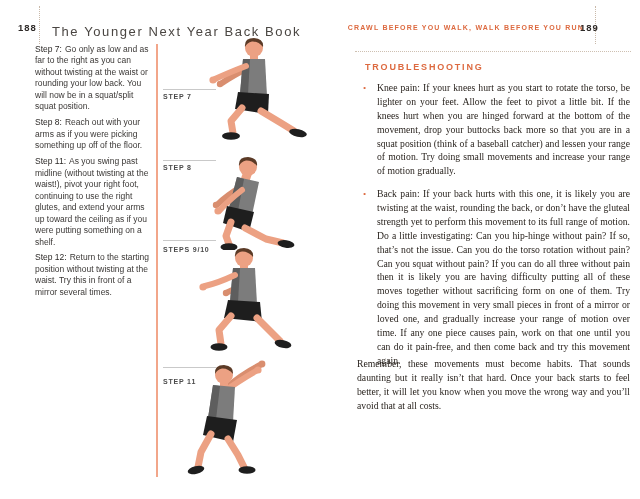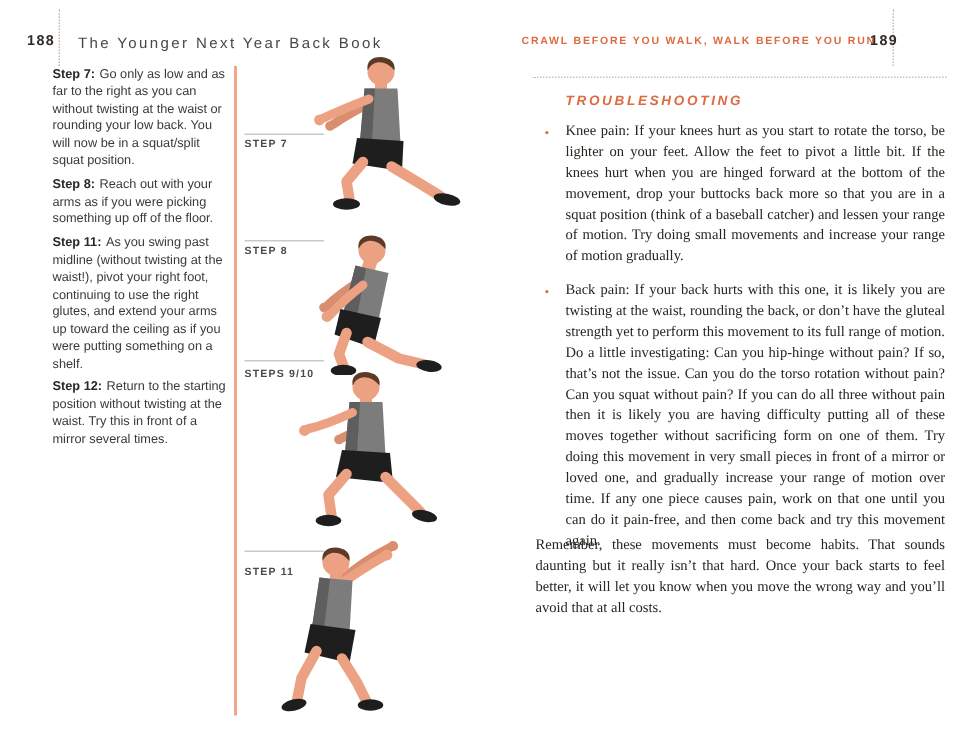--- a/index.html
+++ b/index.html
@@ -5,32 +5,32 @@
   html,body{margin:0;padding:0;}
   body{
     width:640px;height:499px;position:relative;overflow:hidden;
     background:#ffffff;
     font-family:"Liberation Sans",sans-serif;
   }
   .abs{position:absolute;}
 
   
   .page-num{font-size:9.5px;font-weight:700;color:#2e2a28;letter-spacing:1px;}
-  .book-title{font-size:10px;color:#4a4642;letter-spacing:1.6px;}
+  .book-title{font-size:13px;color:#4a4642;letter-spacing:1.6px;}
   .running-head{font-size:7px;font-weight:700;color:#DD6A40;letter-spacing:1.2px;}
   .vdots{border-left:1px dotted #c9b9a9;width:0;height:38px;}
   .hdots{border-top:1px dotted #cec0b1;height:0;}
 
   
   .steps-col{
     left:35px;top:44px;width:120px;
     font-size:8.5px;line-height:1.35;color:#3b3836;
   }
   .step-para{margin:0 0 4.5px 0;}
-  .step-label{font-weight:700;color:#2b2826;margin-right:3px;}
+  .step-label{font-weight:400;color:#2b2826;margin-right:3px;}
 
   .column-divider{left:156px;top:44px;width:2px;height:433px;background:#F2A68A;}
 
   
   .fig-rule{width:53px;height:1px;background:#c9c9c9;}
   .fig-label{font-size:7px;font-weight:700;color:#4a4a4a;letter-spacing:0.8px;}
 
   
   .ts-heading{font-size:9px;font-weight:700;color:#DD6A40;letter-spacing:1.8px;}
   .serif-col{
@@ -149,21 +149,21 @@
     <path d="M45,33 L67,35 L65,70 L40,66 Z" fill="#7C7C7C"></path>
     <path d="M45,33 L52,34 L48,67 L40,66 Z" fill="#5E5E5E"></path>
     <path d="M39,64 L69,68 L65,90 L35,83 Z" fill="#1E1E1E"></path>
     <path d="M43,82 L33,100 L30,115" stroke="#ECA183" stroke-width="7" fill="none" stroke-linecap="round" stroke-linejoin="round"></path>
     <path d="M60,87 L70,103 L76,115" stroke="#ECA183" stroke-width="7" fill="none" stroke-linecap="round" stroke-linejoin="round"></path>
     <ellipse cx="28" cy="118" rx="8.5" ry="3.8" fill="#1E1E1E" transform="rotate(-14 28 118)"></ellipse>
     <ellipse cx="79" cy="118" rx="8.5" ry="3.8" fill="#1E1E1E"></ellipse>
   </svg>
 </div>
 
-<div class="abs ts-heading" style="left:377px;top:62px;font-style:italic;">TROUBLESHOOTING</div>
+<div class="abs ts-heading" style="left:365px;top:62px;">TROUBLESHOOTING</div>
 
 <div class="abs serif-col bullets">
   <div class="bullet-item">
     <span class="bullet-marker">•</span>
     <span>Knee pain: If your knees hurt as you start to rotate the torso, be lighter on your feet. Allow the feet to pivot a little bit. If the knees hurt when you are hinged forward at the bottom of the movement, drop your buttocks back more so that you are in a squat position (think of a baseball catcher) and lessen your range of motion. Try doing small movements and increase your range of motion gradually.</span>
   </div>
   <div class="bullet-item">
     <span class="bullet-marker">•</span>
     <span>Back pain: If your back hurts with this one, it is likely you are twisting at the waist, rounding the back, or don’t have the gluteal strength yet to perform this movement to its full range of motion. Do a little investigating: Can you hip-hinge without pain? If so, that’s not the issue. Can you do the torso rotation without pain? Can you squat without pain? If you can do all three without pain then it is likely you are having difficulty putting all of these moves together without sacrificing form on one of them. Try doing this movement in very small pieces in front of a mirror or loved one, and gradually increase your range of motion over time. If any one piece causes pain, work on that one until you can do it pain-free, and then come back and try this movement again.</span>
   </div>

